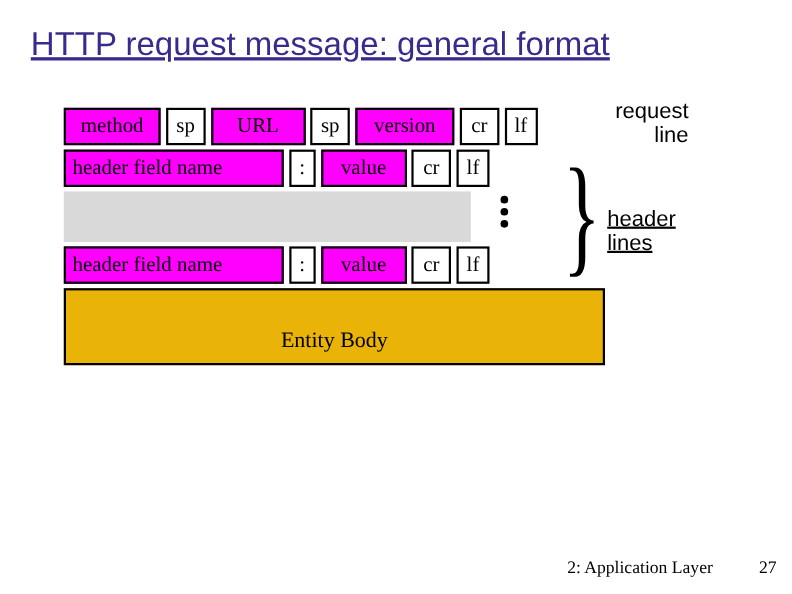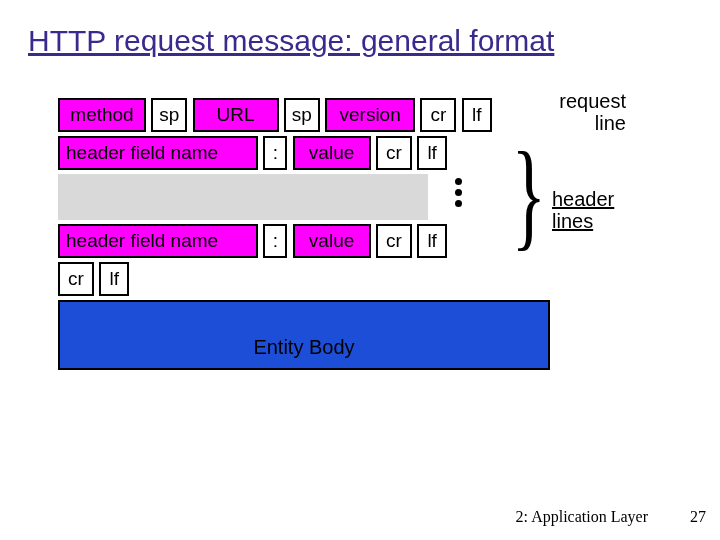--- a/index.html
+++ b/index.html
@@ -19,21 +19,21 @@
     top: 24px;
     font-size: 30px;
     color: #3a2a8e;
     text-decoration: underline;
     font-weight: normal;
   }
   .diagram {
     position: absolute;
     left: 58px;
     top: 98px;
-    font-family: Liberation Sans, sans-serif;
+    font-family: Liberation Serif, serif;
     font-size: 19px;
     color: #000;
   }
   .row { height: 34px; margin-bottom: 4px; position: relative; }
   .cell {
     display: inline-block;
     border: 2px solid #000;
     height: 34px;
     line-height: 30px;
     text-align: center;
@@ -77,21 +77,21 @@
   .row4 .c-val   { width: 78px; }
   .row4 .c-cr    { width: 36px; }
   .row4 .c-lf    { width: 30px; }
 
   .row5 .c-cr { width: 36px; }
   .row5 .c-lf { width: 30px; }
 
   .body-box {
     width: 492px;
     height: 70px;
-    background: #1d4ed8;
+    background: #eab308;
     border: 2px solid #000;
     text-align: center;
     line-height: 90px;
     font-size: 20px;
   }
 
   .annot { position: absolute; font-family: Arial, sans-serif; font-size: 20px; color:#000; }
   .annot.req { left: 536px; top: 90px; width: 90px; text-align: right; line-height: 22px; }
   .annot.hdr { left: 552px; top: 188px; width: 90px; line-height: 22px; text-decoration: underline; }
 
@@ -145,24 +145,20 @@
   </div>
 
   <div class="row row4">
     <span class="cell mag c-hfn">header field name</span>
     <span class="cell c-colon">:</span>
     <span class="cell mag c-val">value</span>
     <span class="cell c-cr">cr</span>
     <span class="cell c-lf">lf</span>
   </div>
 
-  <div class="row row5">
-    <span class="cell c-cr">cr</span>
-    <span class="cell c-lf">lf</span>
-  </div>
 
   <div class="body-box">Entity Body</div>
 
 </div>
 
 <div class="brace">}</div>
 <div class="annot req">request line</div>
 <div class="annot hdr">header lines</div>
 
 <div class="footer">

